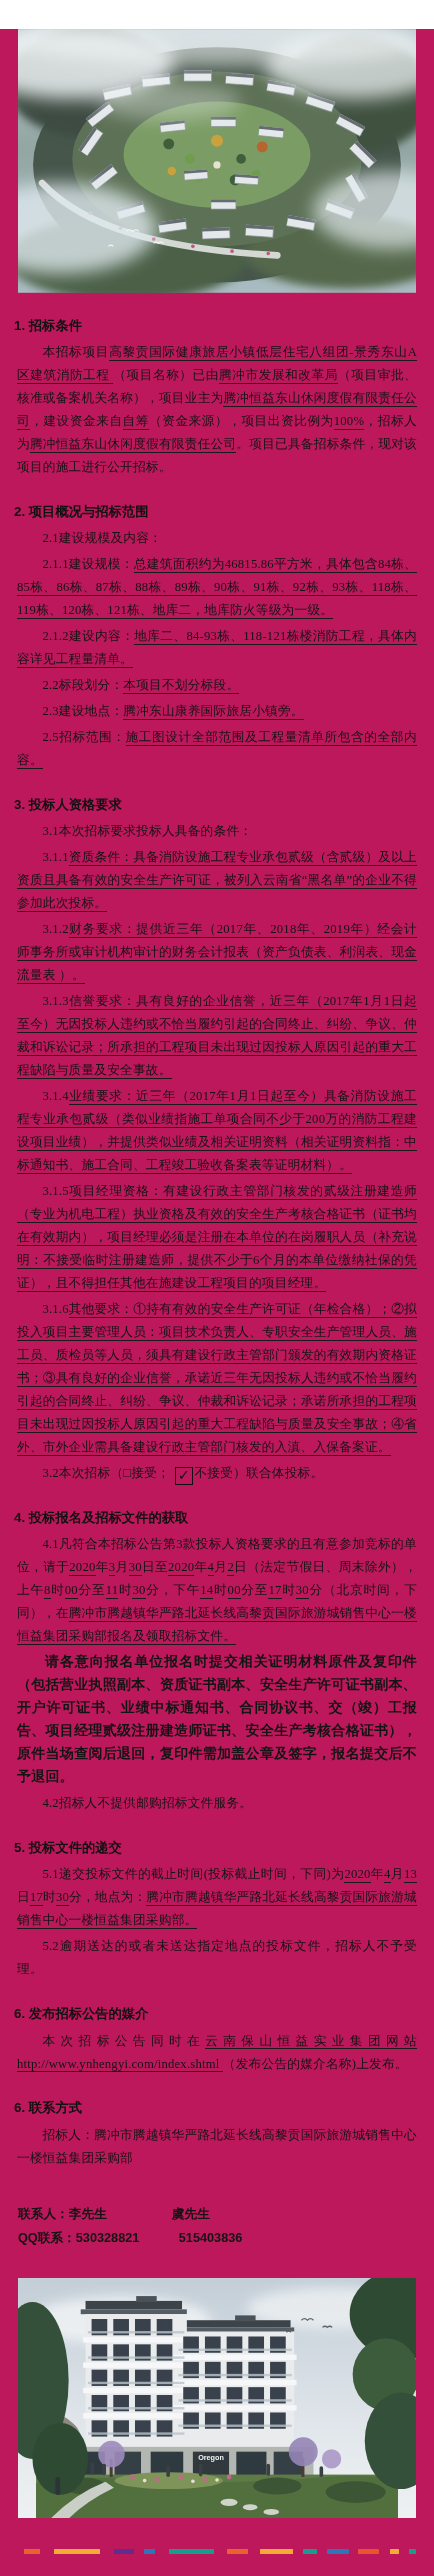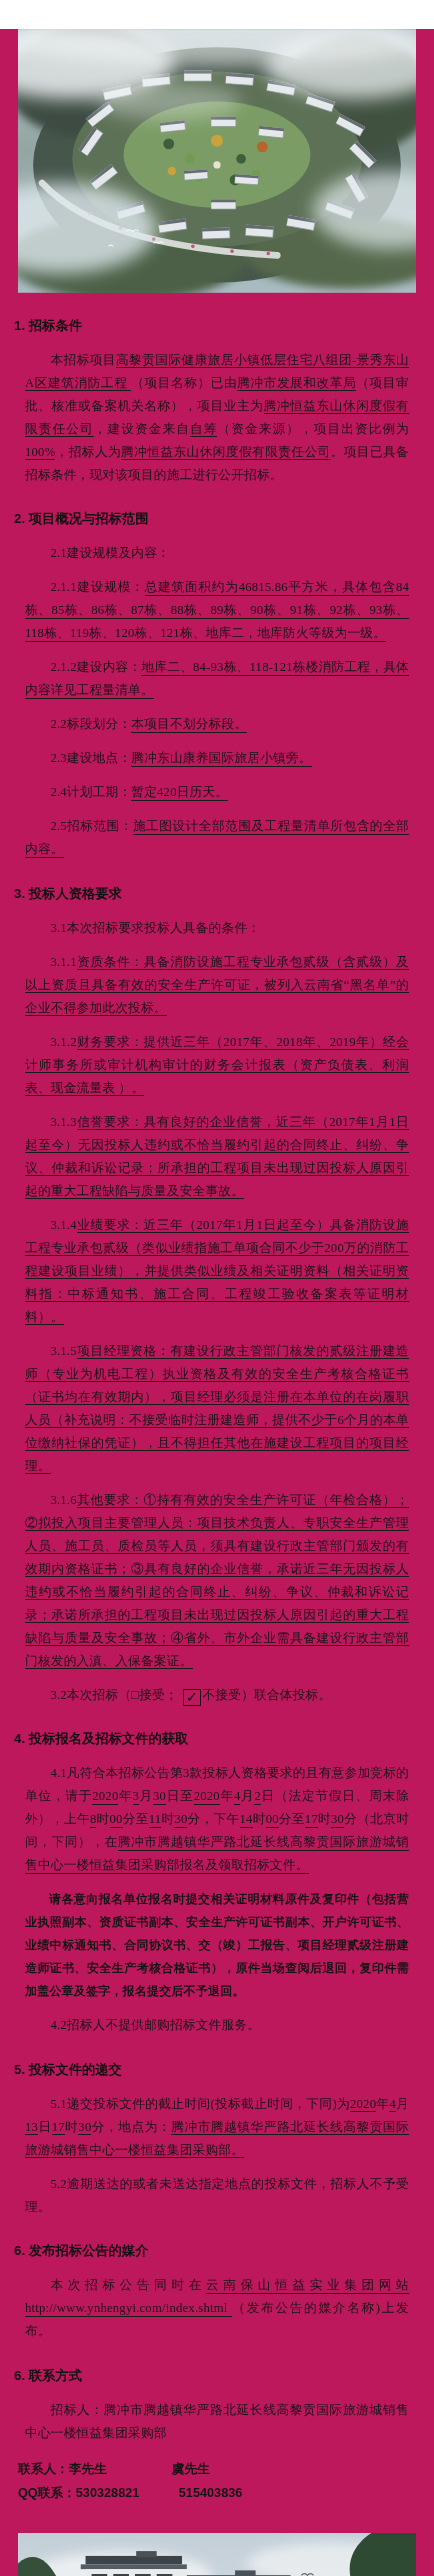--- a/index.html
+++ b/index.html
@@ -5,27 +5,27 @@
   html,body{margin:0;padding:0;background:#ffffff;}
   body{width:434px;font-family:"Liberation Serif","DejaVu Serif",serif;color:#141414;}
   .page{width:434px;background:#be185d;}
   
   .hero{display:block;margin:0 18px;}
   .hero-top{margin-top:29px;}
   .hero-bottom{margin-top:28px;}
   
   .doc{padding:0 14px;}
   .s-heading{font-family:"Liberation Sans","DejaVu Sans",sans-serif;font-size:13.3px;font-weight:bold;line-height:24px;margin:20.5px 0 3.6px 0;color:#111;}
-  .para{margin:11px;font-size:12.7px;line-height:23px;text-align:justify;letter-spacing:0.2px;}
+  .para{margin:3px;font-size:12.7px;line-height:23px;text-align:justify;letter-spacing:0.2px;}
   .para.indent{text-indent:2em;}
-  .para.bold{font-weight:bold;font-family:Liberation Sans, sans-serif;font-size:12px;}
+  .para.bold{font-weight:bold;font-family:Liberation Mono, monospace;font-size:14px;}
   .u{border-bottom:0.9px solid #1a1a1a;padding-bottom:0.6px;}
   .cb{display:inline-block;width:15.7px;height:15.7px;border:1.5px solid #111;line-height:14px;text-align:center;font-weight:bold;font-size:14.5px;vertical-align:-3px;margin:0 1.8px;text-indent:0;font-family:"DejaVu Sans",sans-serif;}
   
-  .contact-block{margin-top:12px;padding-left:18px;font-family:"Liberation Sans","DejaVu Sans",sans-serif;font-weight:bold;font-size:12.7px;}
+  .contact-block{margin-top:32px;padding-left:18px;font-family:"Liberation Sans","DejaVu Sans",sans-serif;font-weight:bold;font-size:12.7px;}
   .c-row{display:flex;line-height:24px;}
   .c-label{white-space:pre;}
   .c-v1{display:inline-block;width:103px;}
   .c-v2{display:inline-block;}
   
   .divider{margin-top:31px;padding-left:24px;padding-bottom:34px;display:flex;align-items:center;}
   .dash{height:5.4px;border-radius:0.6px;flex:0 0 auto;}
 </style>
 </head>
 <body>
@@ -124,21 +124,20 @@
 
   <main class="doc">
       <h2 class="s-heading">1. 招标条件</h2>
       <p class="para indent"><span>本招标项目</span><span class="u">高黎贡国际健康旅居小镇低层住宅八组团-景秀东山A区建筑消防工程 </span><span>（项目名称）已由</span><span class="u">腾冲市发展和改革局</span><span>（项目审批、核准或备案机关名称），项目业主为</span><span class="u">腾冲恒益东山休闲度假有限责任公司</span><span>，建设资金来自</span><span class="u">自筹</span><span>（资金来源），项目出资比例为</span><span class="u">100%</span><span>，招标人为</span><span class="u">腾冲恒益东山休闲度假有限责任公司</span><span>。项目已具备招标条件，现对该项目的施工进行公开招标。</span></p>
       <h2 class="s-heading">2. 项目概况与招标范围</h2>
       <p class="para indent"><span>2.1建设规模及内容：</span></p>
       <p class="para indent"><span>2.1.1建设规模：</span><span class="u">总建筑面积约为46815.86平方米，具体包含84栋、85栋、86栋、87栋、88栋、89栋、90栋、91栋、92栋、93栋、118栋、119栋、120栋、121栋、地库二，地库防火等级为一级。</span></p>
       <p class="para indent"><span>2.1.2建设内容：</span><span class="u">地库二、84-93栋、118-121栋楼消防工程，具体内容详见工程量清单。</span></p>
       <p class="para indent"><span>2.2标段划分：</span><span class="u">本项目不划分标段。</span></p>
       <p class="para indent"><span>2.3建设地点：</span><span class="u">腾冲东山康养国际旅居小镇旁。</span></p>
-      <p class="para indent"><span>2.4计划工期：</span><span class="u">暂定420日历天。</span></p>
       <p class="para indent"><span>2.5招标范围：</span><span class="u">施工图设计全部范围及工程量清单所包含的全部内容。</span></p>
       <h2 class="s-heading">3. 投标人资格要求</h2>
       <p class="para indent"><span>3.1本次招标要求投标人具备的条件：</span></p>
       <p class="para indent"><span>3.1.1</span><span class="u">资质条件：具备消防设施工程专业承包贰级（含贰级）及以上资质且具备有效的安全生产许可证，被列入云南省“黑名单”的企业不得参加此次投标。</span></p>
       <p class="para indent"><span>3.1.2</span><span class="u">财务要求：提供近三年（2017年、2018年、2019年）经会计师事务所或审计机构审计的财务会计报表（资产负债表、利润表、现金流量表 ）。</span></p>
       <p class="para indent"><span>3.1.3</span><span class="u">信誉要求：具有良好的企业信誉，近三年（2017年1月1日起至今）无因投标人违约或不恰当履约引起的合同终止、纠纷、争议、仲裁和诉讼记录；所承担的工程项目未出现过因投标人原因引起的重大工程缺陷与质量及安全事故。</span></p>
       <p class="para indent"><span>3.1.4</span><span class="u">业绩要求：近三年（2017年1月1日起至今）具备消防设施工程专业承包贰级（类似业绩指施工单项合同不少于200万的消防工程建设项目业绩），并提供类似业绩及相关证明资料（相关证明资料指：中标通知书、施工合同、工程竣工验收备案表等证明材料）。</span></p>
       <p class="para indent"><span>3.1.5</span><span class="u">项目经理资格：有建设行政主管部门核发的贰级注册建造师（专业为机电工程）执业资格及有效的安全生产考核合格证书（证书均在有效期内），项目经理必须是注册在本单位的在岗履职人员（补充说明：不接受临时注册建造师，提供不少于6个月的本单位缴纳社保的凭证），且不得担任其他在施建设工程项目的项目经理。</span></p>
       <p class="para indent"><span>3.1.6</span><span class="u">其他要求：①持有有效的安全生产许可证（年检合格）；②拟投入项目主要管理人员：项目技术负责人、专职安全生产管理人员、施工员、质检员等人员，须具有建设行政主管部门颁发的有效期内资格证书；③具有良好的企业信誉，承诺近三年无因投标人违约或不恰当履约引起的合同终止、纠纷、争议、仲裁和诉讼记录；承诺所承担的工程项目未出现过因投标人原因引起的重大工程缺陷与质量及安全事故；④省外、市外企业需具备建设行政主管部门核发的入滇、入保备案证。</span></p>
       <p class="para indent"><span>3.2本次招标（□接受； </span><span class="cb">✓</span><span>不接受）联合体投标。</span></p>

